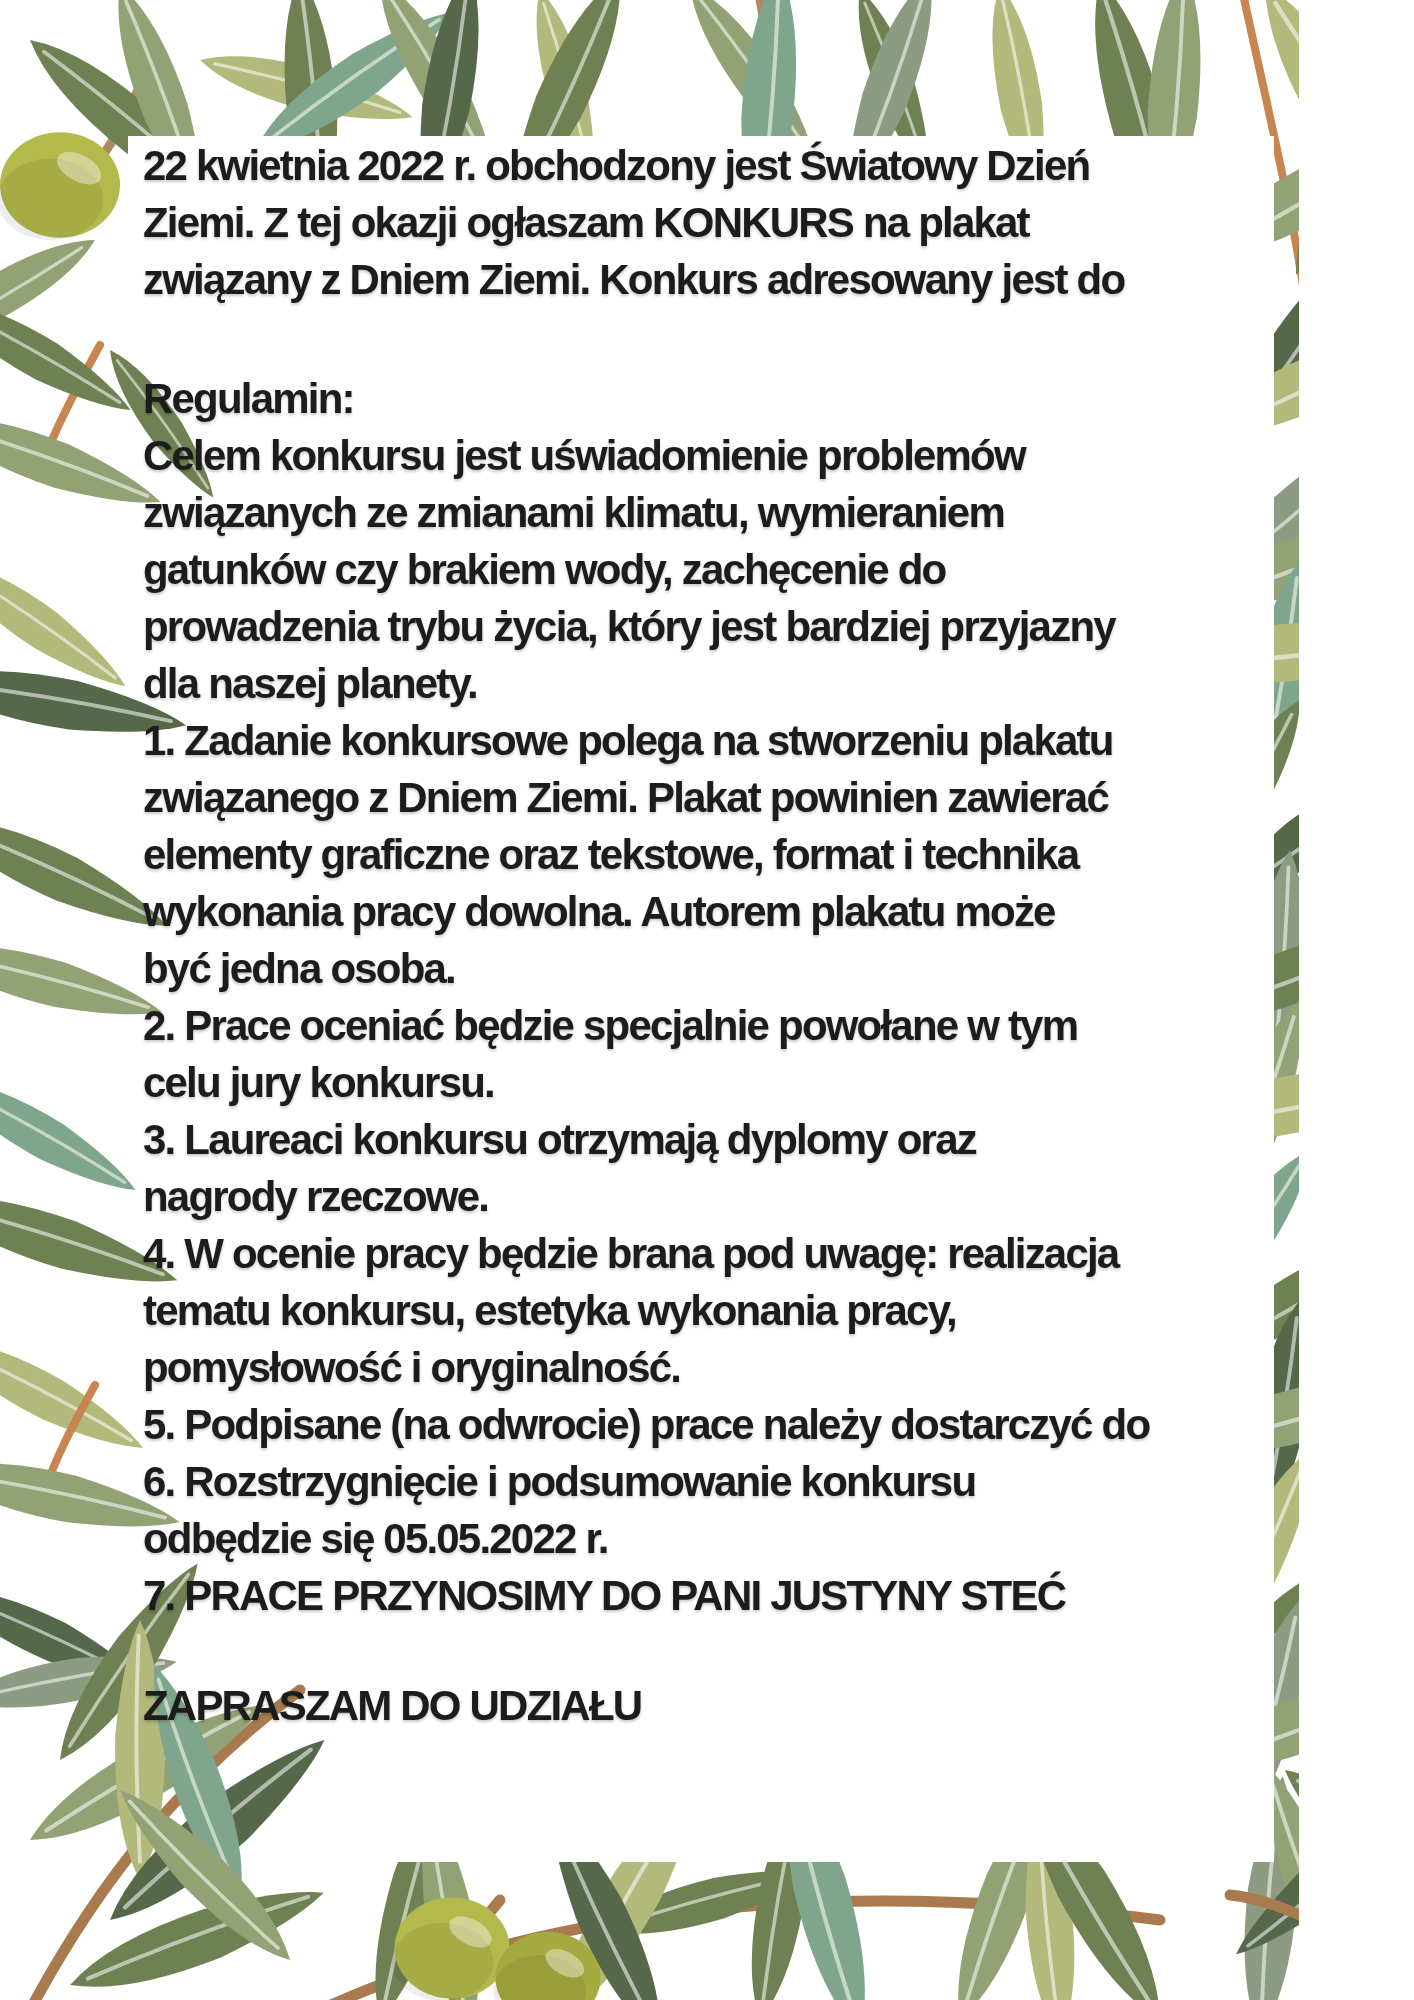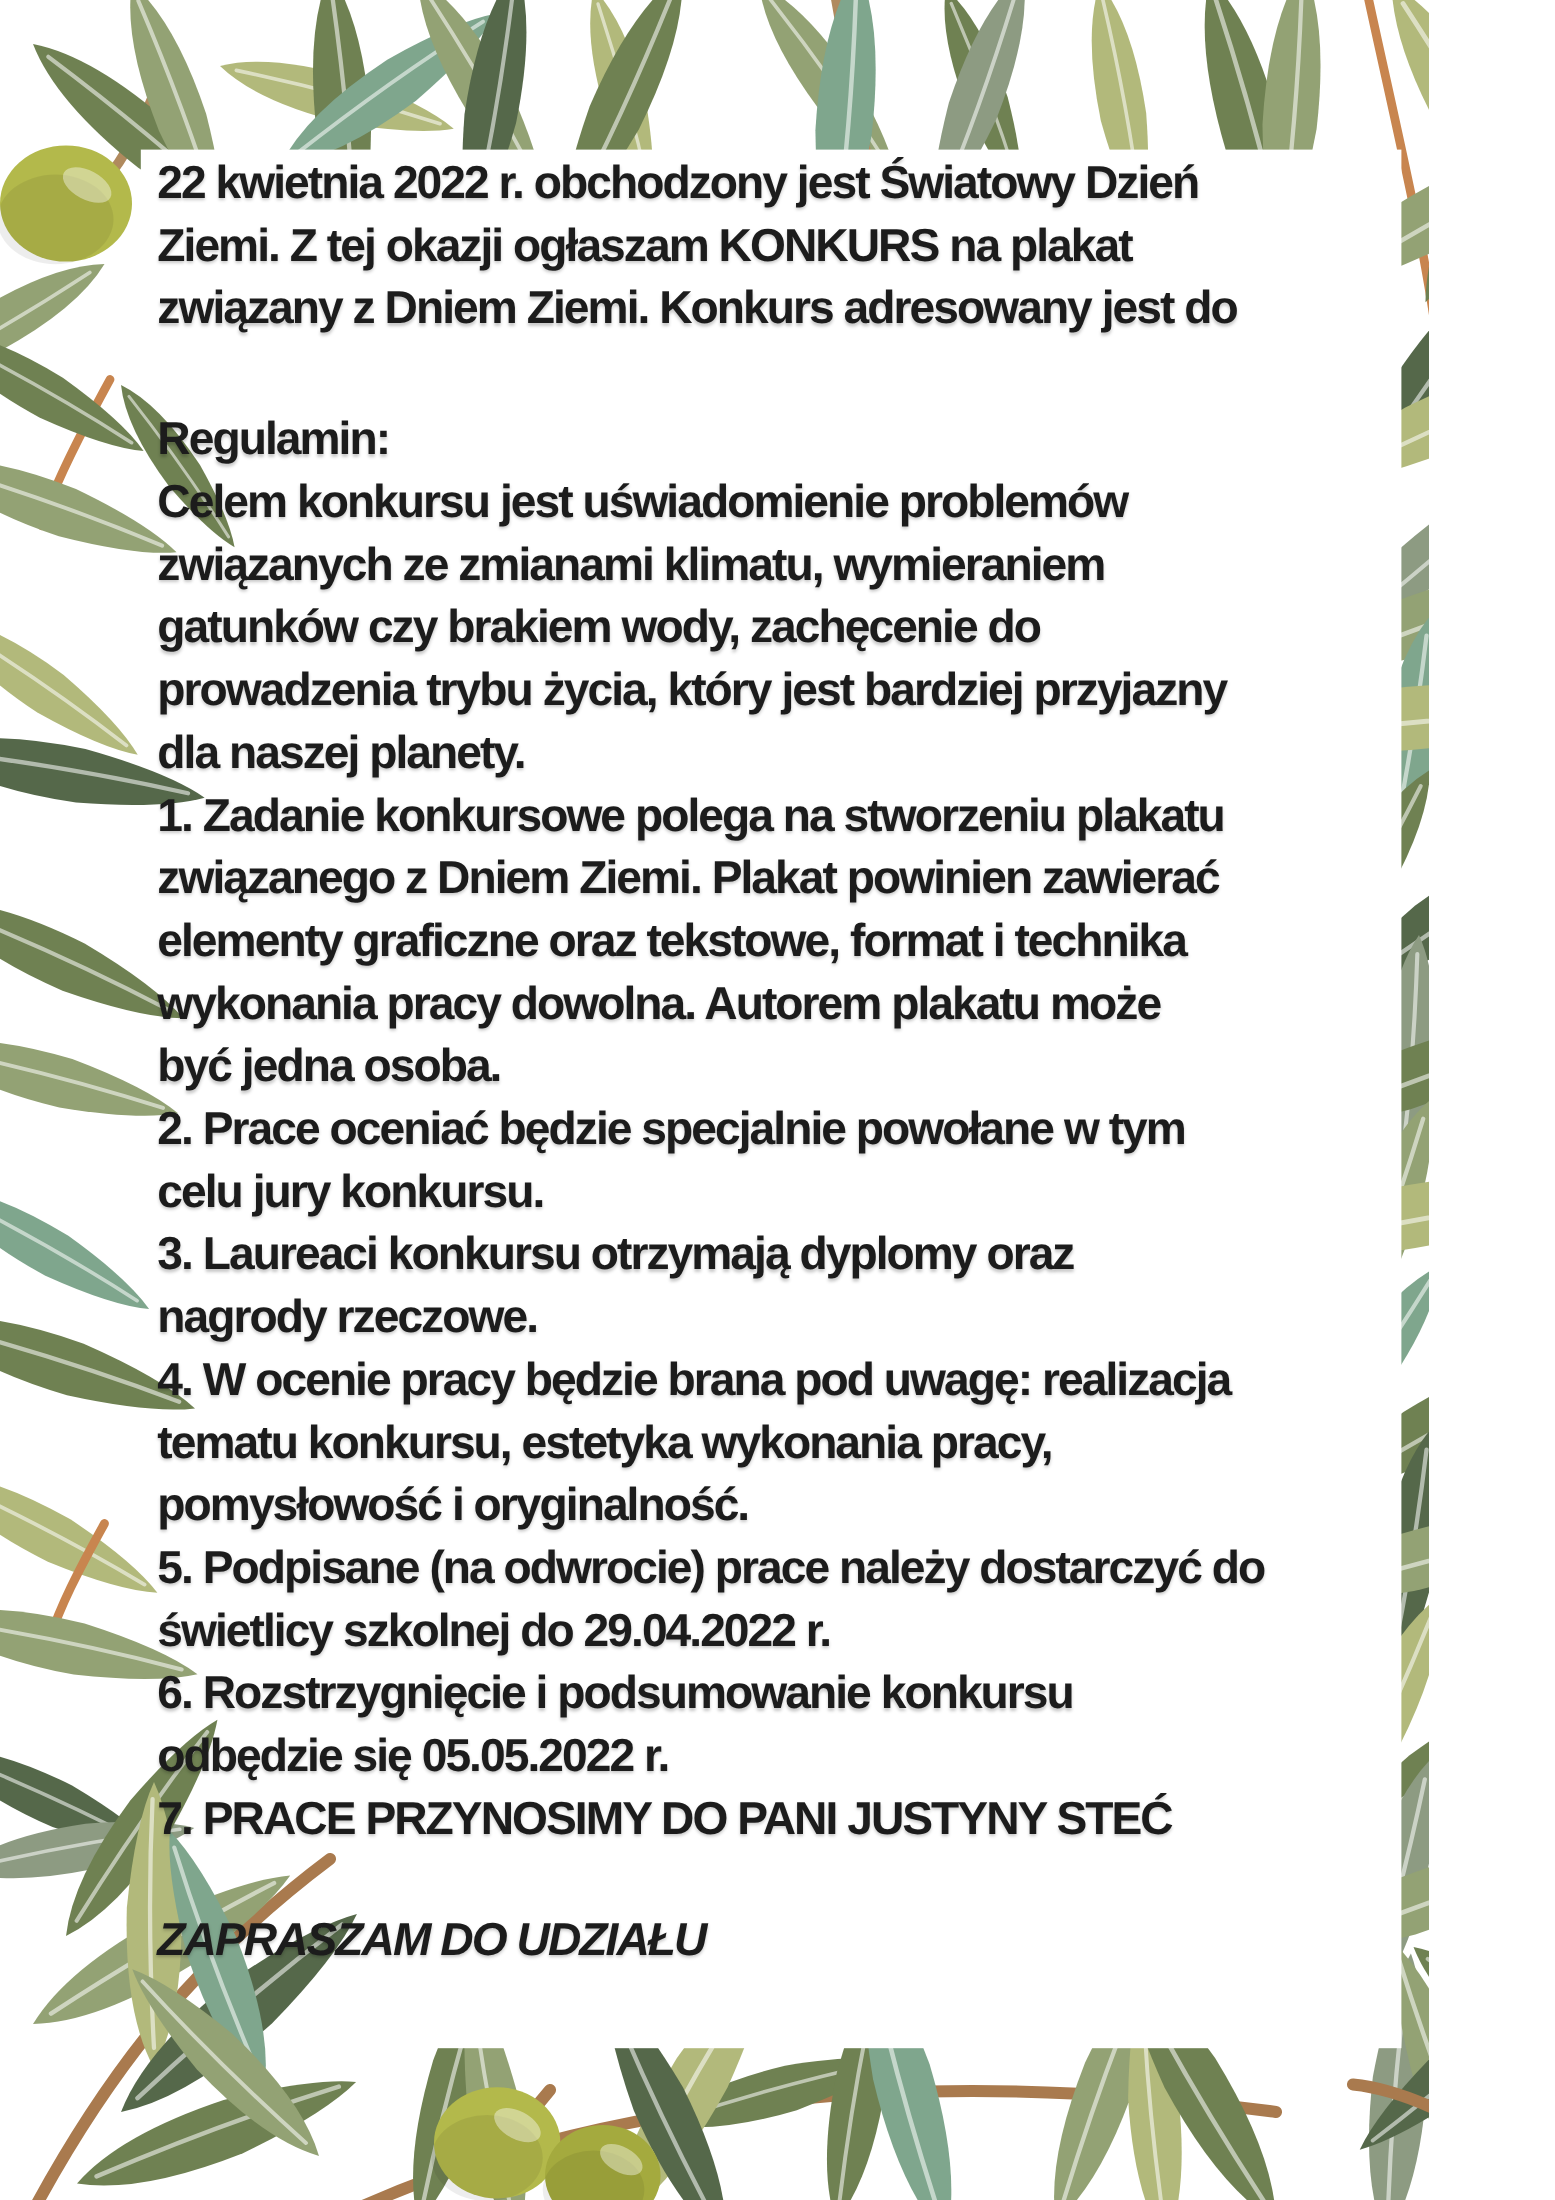--- a/index.html
+++ b/index.html
@@ -8,21 +8,21 @@
   svg.art{position:absolute;left:0;top:0;z-index:0;}
   svg.art-over{position:absolute;left:0;top:0;z-index:2;}
   .panel{position:absolute;z-index:1;background:#ffffff;}
   .panel-main{left:128px;top:136px;width:1146px;height:1726px;}
   .textblock{position:absolute;z-index:3;left:143px;top:137px;color:#1c1c1c;
              font-size:42px;font-weight:bold;line-height:57px;letter-spacing:-1.8px;
              white-space:nowrap;text-shadow:0 2px 3px rgba(0,0,0,0.22);}
   .ln{height:57px;}
   .gap1{height:62px;}
   .gap2{height:53px;}
-  .closing{font-style:italic;}
+  .closing{}
   
   .c1{color:#93a274}.c2{color:#6f8152}.c3{color:#55684a}
   .c4{color:#b2b97b}.c5{color:#7fa68d}.c6{color:#8d9b82}
   .olv{color:#b3b94b}.olv2{color:#a4aa3e}
   .vein{fill:none;stroke:rgba(255,255,255,0.55);stroke-width:3;stroke-linecap:round;}
   .tw{fill:none;stroke-linecap:round;}
   .tw1{stroke:#b08a5e;stroke-width:9;}
   .tw2{stroke:#c8854f;stroke-width:8;}
   .tw3{stroke:#a97a4e;stroke-width:11;}
 </style>
@@ -177,21 +177,20 @@
     <div class="ln">wykonania pracy dowolna. Autorem plakatu może</div>
     <div class="ln">być jedna osoba.</div>
     <div class="ln">2. Prace oceniać będzie specjalnie powołane w tym</div>
     <div class="ln">celu jury konkursu.</div>
     <div class="ln">3. Laureaci konkursu otrzymają dyplomy oraz</div>
     <div class="ln">nagrody rzeczowe.</div>
     <div class="ln">4. W ocenie pracy będzie brana pod uwagę: realizacja</div>
     <div class="ln">tematu konkursu, estetyka wykonania pracy,</div>
     <div class="ln">pomysłowość i oryginalność.</div>
     <div class="ln">5. Podpisane (na odwrocie) prace należy dostarczyć do</div>
-    <div class="ln">świetlicy szkolnej do 29.04.2022 r.</div>
     <div class="ln">6. Rozstrzygnięcie i podsumowanie konkursu</div>
     <div class="ln">odbędzie się 05.05.2022 r.</div>
     <div class="ln">7. PRACE PRZYNOSIMY DO PANI JUSTYNY STEĆ</div>
     <div class="gap2"></div>
     <div class="ln closing">ZAPRASZAM DO UDZIAŁU</div>
   </div>
 
 </div>
 
 </body></html>

